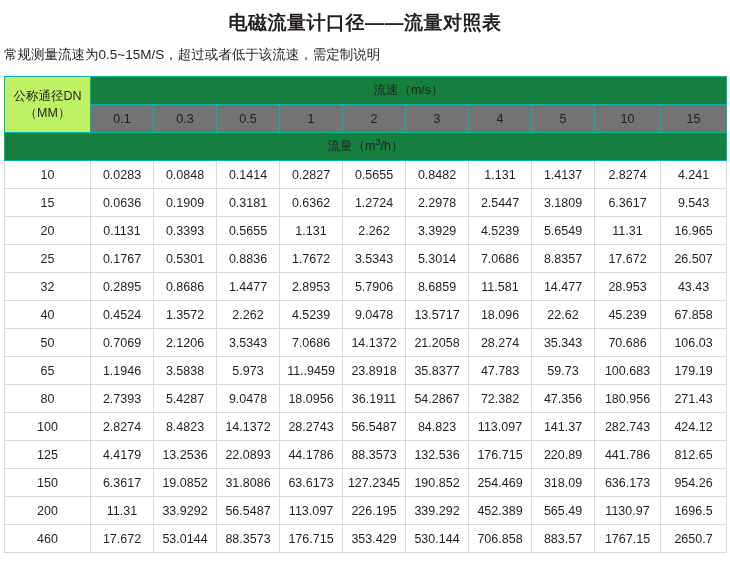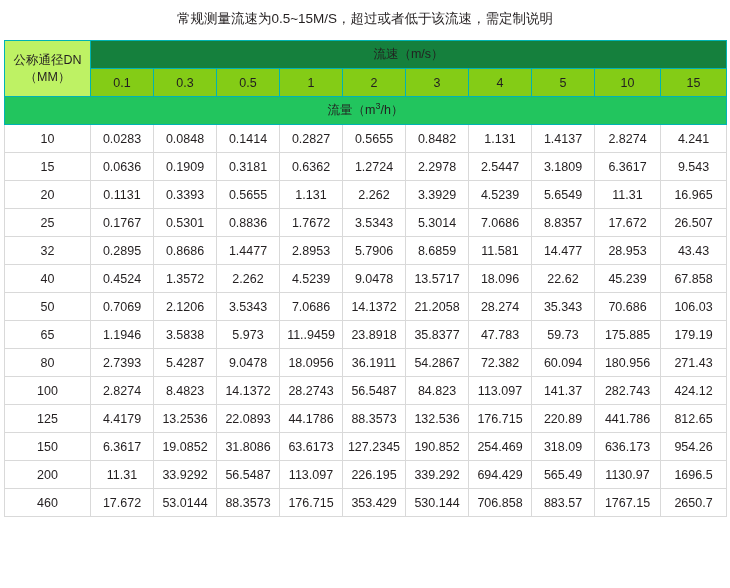--- a/index.html
+++ b/index.html
@@ -21,21 +21,20 @@
   }
   .title {
     text-align: center;
     font-size: 19px;
     font-weight: bold;
     color: #231f20;
     padding-top: 10px;
     letter-spacing: 0.5px;
   }
   .subtitle {
-    text-align: center;
     font-size: 13.5px;
     color: #231f20;
     padding-top: 10px;
     padding-bottom: 12px;
   }
   table.matrix {
     border-collapse: collapse;
     width: 722px;
     margin: 0 auto;
     table-layout: fixed;
@@ -57,29 +56,29 @@
     border: 1px solid #00b3b3 !important;
   }
   .hdr-dn {
     background: #bef264;
     color: #ffffff;
     font-size: 12.5px;
     line-height: 1.35;
     border: 1px solid #00b3b3 !important;
   }
   .hdr-sub {
-    background: #84cc16;
+    background: #737373;
     color: #ffffff;
     font-size: 13px;
     border: 1px solid #00b3b3 !important;
     height: 26px;
     margin-top: 10px;
   }
   .band {
-    background: #22c55e;
+    background: #15803d;
     color: #ffffff;
     font-size: 13px;
     border: 1px solid #00b3b3 !important;
     height: 26px;
   }
   tbody td.dncell {
     font-size: 12.5px;
   }
   tbody tr td {
     background: #ffffff;
@@ -87,20 +86,21 @@
   sup {
     font-size: 9px;
     vertical-align: super;
   }
 </style>
 </head>
 <body>
 
 <div class="page">
 
+  <div class="title">电磁流量计口径——流量对照表</div>
   <div class="subtitle">常规测量流速为0.5~15M/S，超过或者低于该流速，需定制说明</div>
 
   <table class="matrix">
     <colgroup>
       <col style="width:86px">
       <col style="width:63px">
         <col style="width:63px">
         <col style="width:63px">
       <col style="width:63px">
         <col style="width:63px">
@@ -231,33 +231,33 @@
         <tr>
           <td class="dncell">65</td>
           <td>1.1946</td>
           <td>3.5838</td>
           <td>5.973</td>
           <td>11..9459</td>
           <td>23.8918</td>
           <td>35.8377</td>
           <td>47.783</td>
           <td>59.73</td>
-          <td>175.885</td>
+          <td>100.683</td>
           <td>179.19</td>
         </tr>
         <tr>
           <td class="dncell">80</td>
           <td>2.7393</td>
           <td>5.4287</td>
           <td>9.0478</td>
           <td>18.0956</td>
           <td>36.1911</td>
           <td>54.2867</td>
           <td>72.382</td>
-          <td>60.094</td>
+          <td>47.356</td>
           <td>180.956</td>
           <td>271.43</td>
         </tr>
         <tr>
           <td class="dncell">100</td>
           <td>2.8274</td>
           <td>8.4823</td>
           <td>14.1372</td>
           <td>28.2743</td>
           <td>56.5487</td>
@@ -294,21 +294,21 @@
           <td>954.26</td>
         </tr>
         <tr>
           <td class="dncell">200</td>
           <td>11.31</td>
           <td>33.9292</td>
           <td>56.5487</td>
           <td>113.097</td>
           <td>226.195</td>
           <td>339.292</td>
-          <td>694.429</td>
+          <td>452.389</td>
           <td>565.49</td>
           <td>1130.97</td>
           <td>1696.5</td>
         </tr>
         <tr>
           <td class="dncell">460</td>
           <td>17.672</td>
           <td>53.0144</td>
           <td>88.3573</td>
           <td>176.715</td>

